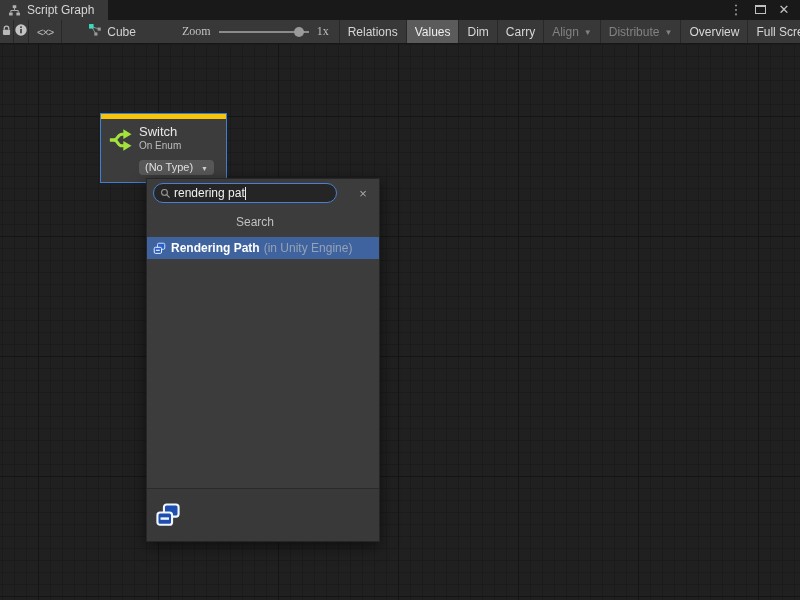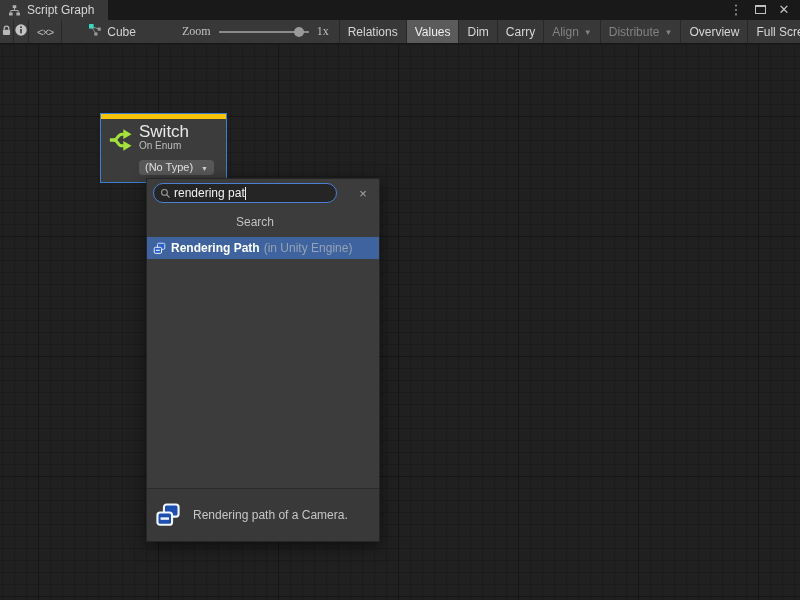--- a/index.html
+++ b/index.html
@@ -40,21 +40,21 @@
       linear-gradient(#1b1b1b 1px, transparent 1px),
       linear-gradient(90deg, #1b1b1b 1px, transparent 1px);
     background-size:120px 120px,120px 120px,12px 12px,12px 12px;
     background-position:0px 72px,38px 0px,0px 0px,2px 0px; }
 
   
   .node { position:absolute; left:100px; top:69px; width:127px; background:#3c3c3c; border:1px solid #3f7fd2; }
   .node .header { height:5px; background:#f6c50a; }
   .node .body { display:flex; padding:5px 6px 4px 6px; }
   .node .nicon { width:28px; height:28px; margin:2px 4px 0 0; flex:0 0 auto; }
-  .node .ntitle { color:#e8e8e8; font-size:17px; line-height:16px; }
+  .node .ntitle { color:#e8e8e8; font-size:13px; line-height:16px; }
   .node .nsub { color:#bdbdbd; font-size:10px; line-height:12px; }
   .node .drow { padding:2px 6px 7px 38px; }
   .ndrop { display:inline-flex; align-items:center; background:#585858; border-radius:4px; padding:1px 6px 2px 6px; color:#e0e0e0; font-size:11px; }
   .ndrop .arr { font-size:7px; margin-left:8px; color:#cfcfcf; position:relative; top:1px; }
 
   
   .popup { position:absolute; left:146px; top:134px; width:234px; height:364px; background:#3c3c3c;
     border:1px solid #262626; box-shadow:0 4px 14px rgba(0,0,0,.55); display:flex; flex-direction:column; }
   .searchrow { display:flex; align-items:center; padding:4px 4px 3px 6px; flex:0 0 auto; }
   .searchbox { display:flex; align-items:center; width:184px; height:20px; background:#252525;
@@ -220,18 +220,17 @@
       </div>
       <div class="listrest"></div>
       <div class="pfooter">
         <span class="ficon">
           <svg width="26" height="26" viewBox="0 0 16 16">
             <rect x="5.5" y="1.5" width="9" height="7.5" rx="1.6" fill="#1e4fae" stroke="#f2f6ff" stroke-width="1.3"></rect>
             <rect x="1.5" y="6.5" width="9" height="7.5" rx="1.6" fill="#1e4fae" stroke="#f2f6ff" stroke-width="1.3"></rect>
             <line x1="3.4" y1="10.2" x2="8.6" y2="10.2" stroke="#f2f6ff" stroke-width="1.5"></line>
           </svg>
         </span>
-        <span class="fdesc">Rendering path of a Camera.</span>
       </div>
     </div>
 
   </div>
 </div>
 
 </body></html>

